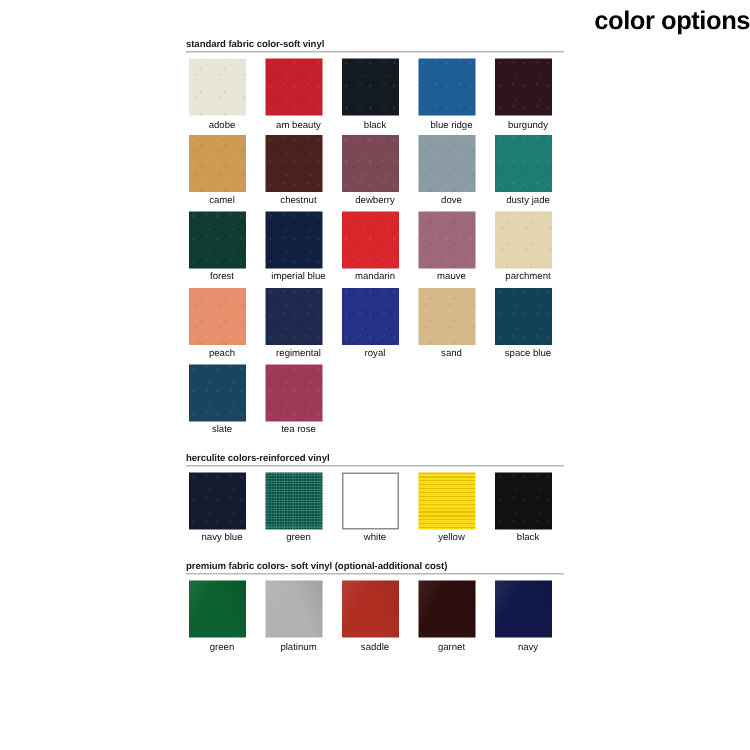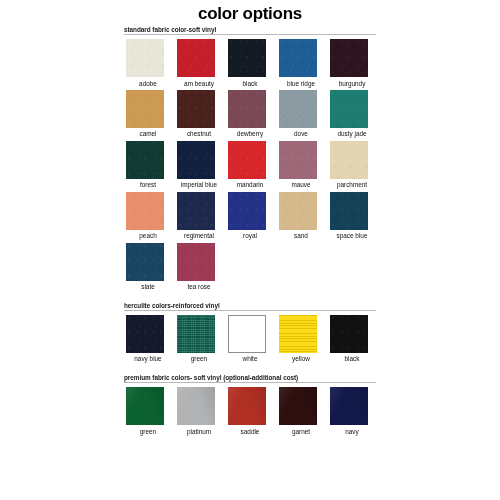--- a/index.html
+++ b/index.html
@@ -14,21 +14,21 @@
     color: #000000;
     overflow: hidden;
   }
   #page {
     position: relative;
     width: 500px;
     height: 500px;
     background: #ffffff;
   }
   #page-title {
-    text-align: center;
+    text-align: right;
     font-size: 17px;
     font-weight: bold;
     letter-spacing: -0.3px;
     margin: 2px 0 2px 0;
     padding-top: 2px;
     color: #000;
   }
   .content {
     padding: 0 120px 0 124px;
   }

